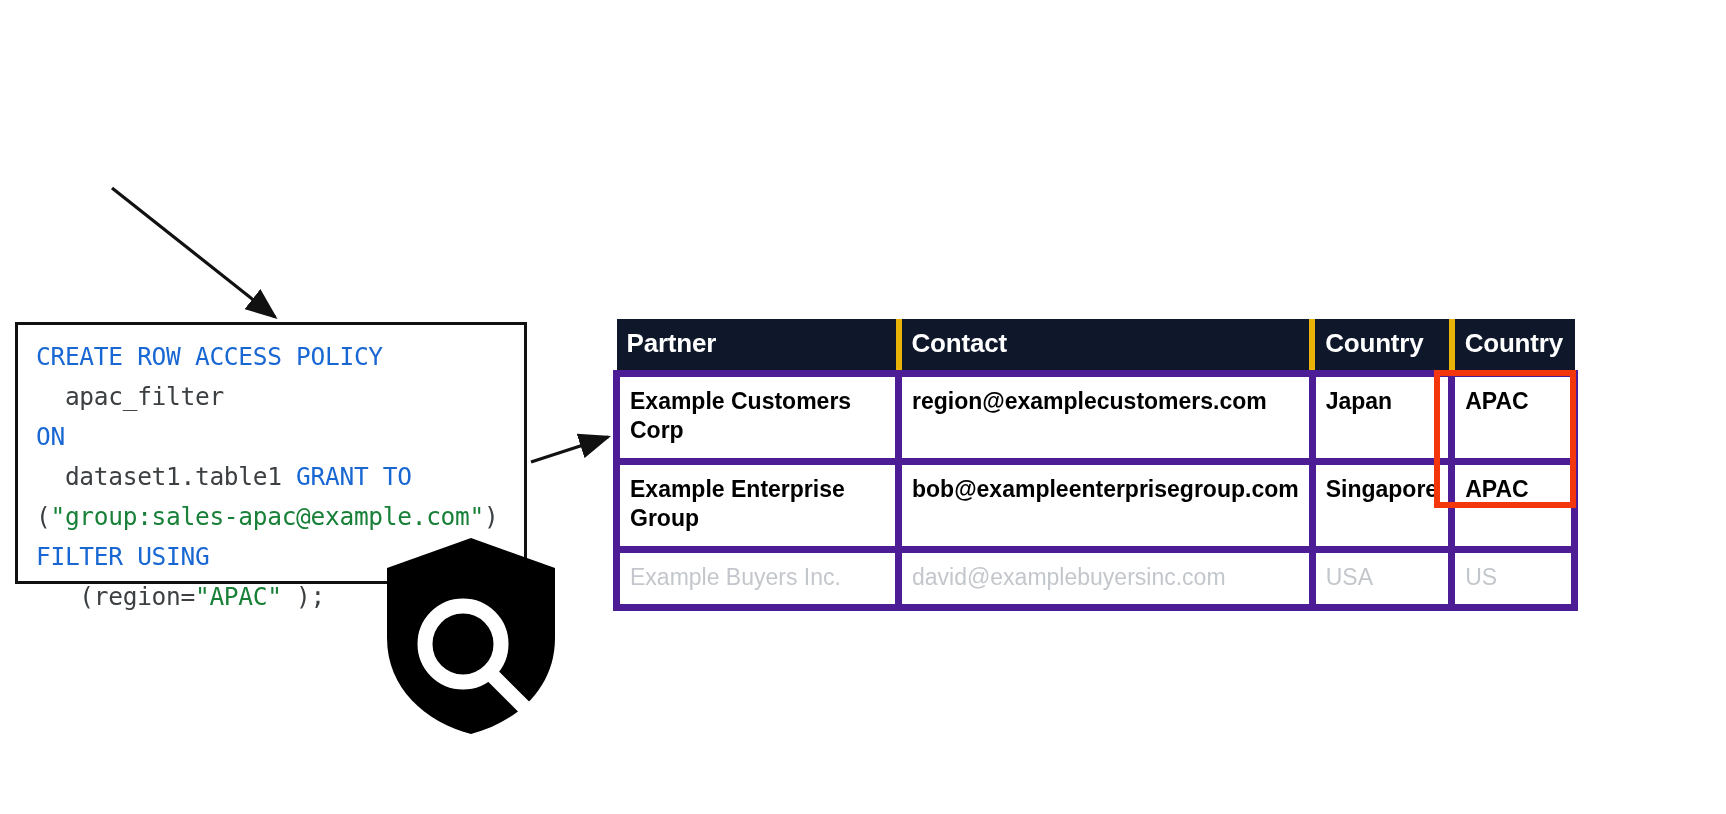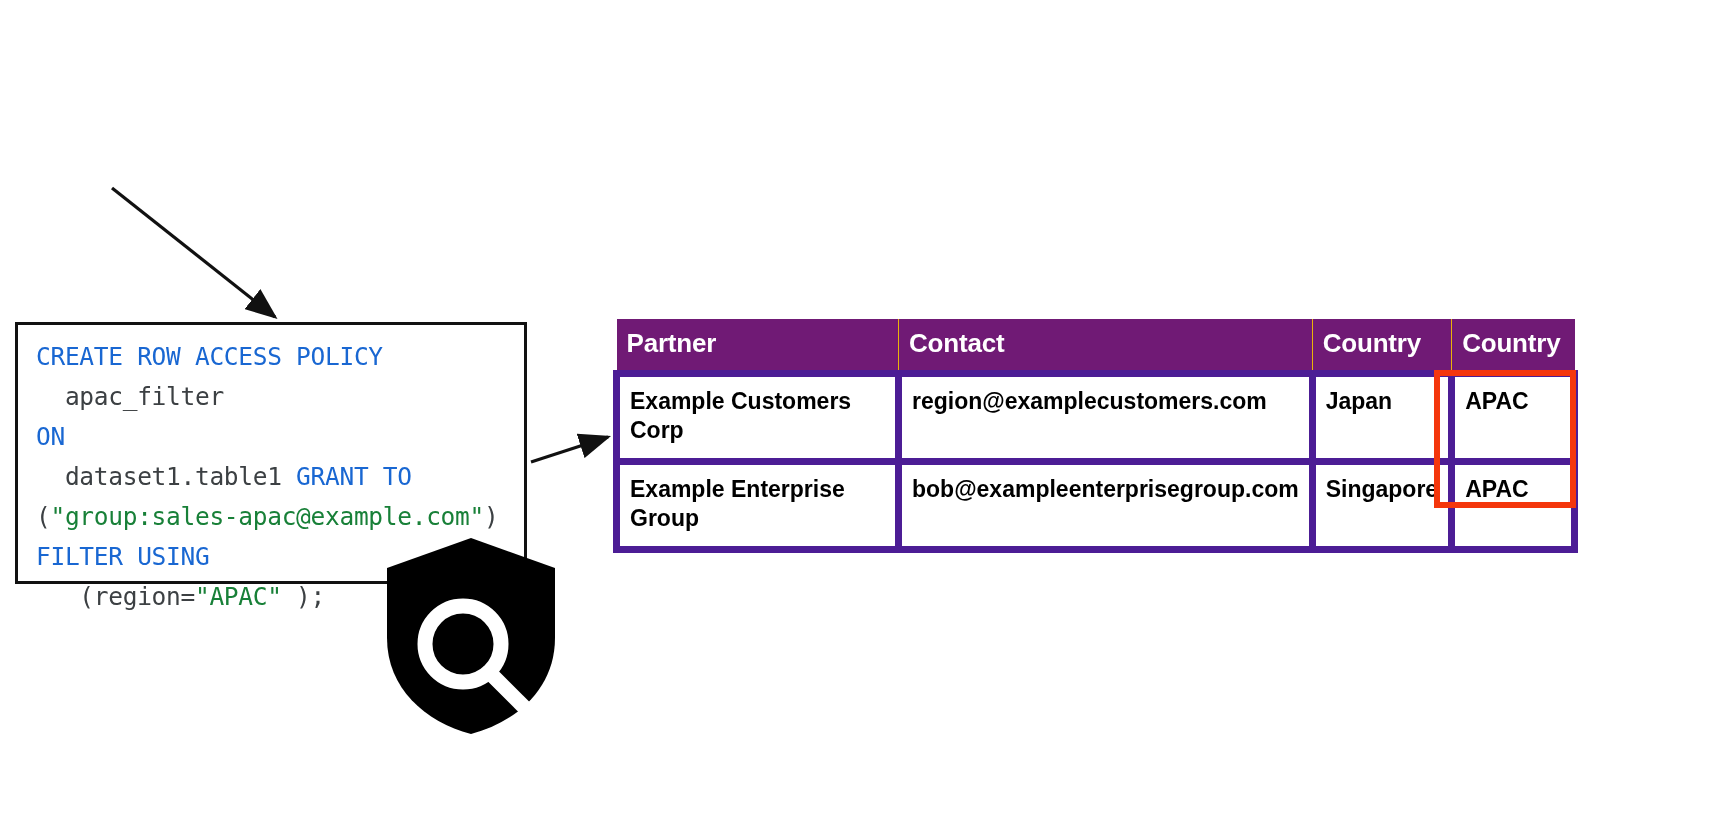--- a/index.html
+++ b/index.html
@@ -83,32 +83,32 @@
     left: 613px;
     top: 319px;
     z-index: 2;
   }
   table.data-table {
     border-collapse: collapse;
     table-layout: fixed;
     font-size: 23px;
   }
   table.data-table th {
-    background: #701a75;
+    background: #0f172a;
     color: #ffffff;
     font-weight: bold;
     text-align: left;
     padding: 9px 10px 11px 10px;
     font-size: 26px;
     letter-spacing: -0.2px;
     border: none;
     vertical-align: middle;
   }
   table.data-table th.sep {
-    border-left: 1px solid #eab308;
+    border-left: 6px solid #eab308;
   }
   table.data-table td {
     border: 7px solid #4c1d95;
     padding: 10px 10px 12px 10px;
     vertical-align: top;
     font-size: 23px;
     line-height: 1.28;
     height: 46px;
     box-sizing: border-box;
   }
@@ -194,19 +194,25 @@
           <td>region@examplecustomers.com</td>
           <td>Japan</td>
           <td>APAC</td>
         </tr>
         <tr class="row-active">
           <td>Example Enterprise Group</td>
           <td>bob@exampleenterprisegroup.com</td>
           <td>Singapore</td>
           <td>APAC</td>
         </tr>
+        <tr class="row-muted">
+          <td>Example Buyers Inc.</td>
+          <td>david@examplebuyersinc.com</td>
+          <td>USA</td>
+          <td>US</td>
+        </tr>
       </tbody>
     </table>
   </div>
 
   <div id="region-highlight" style="border-color: rgb(244, 54, 12);"></div>
 
 </div>
 
 </body></html>

